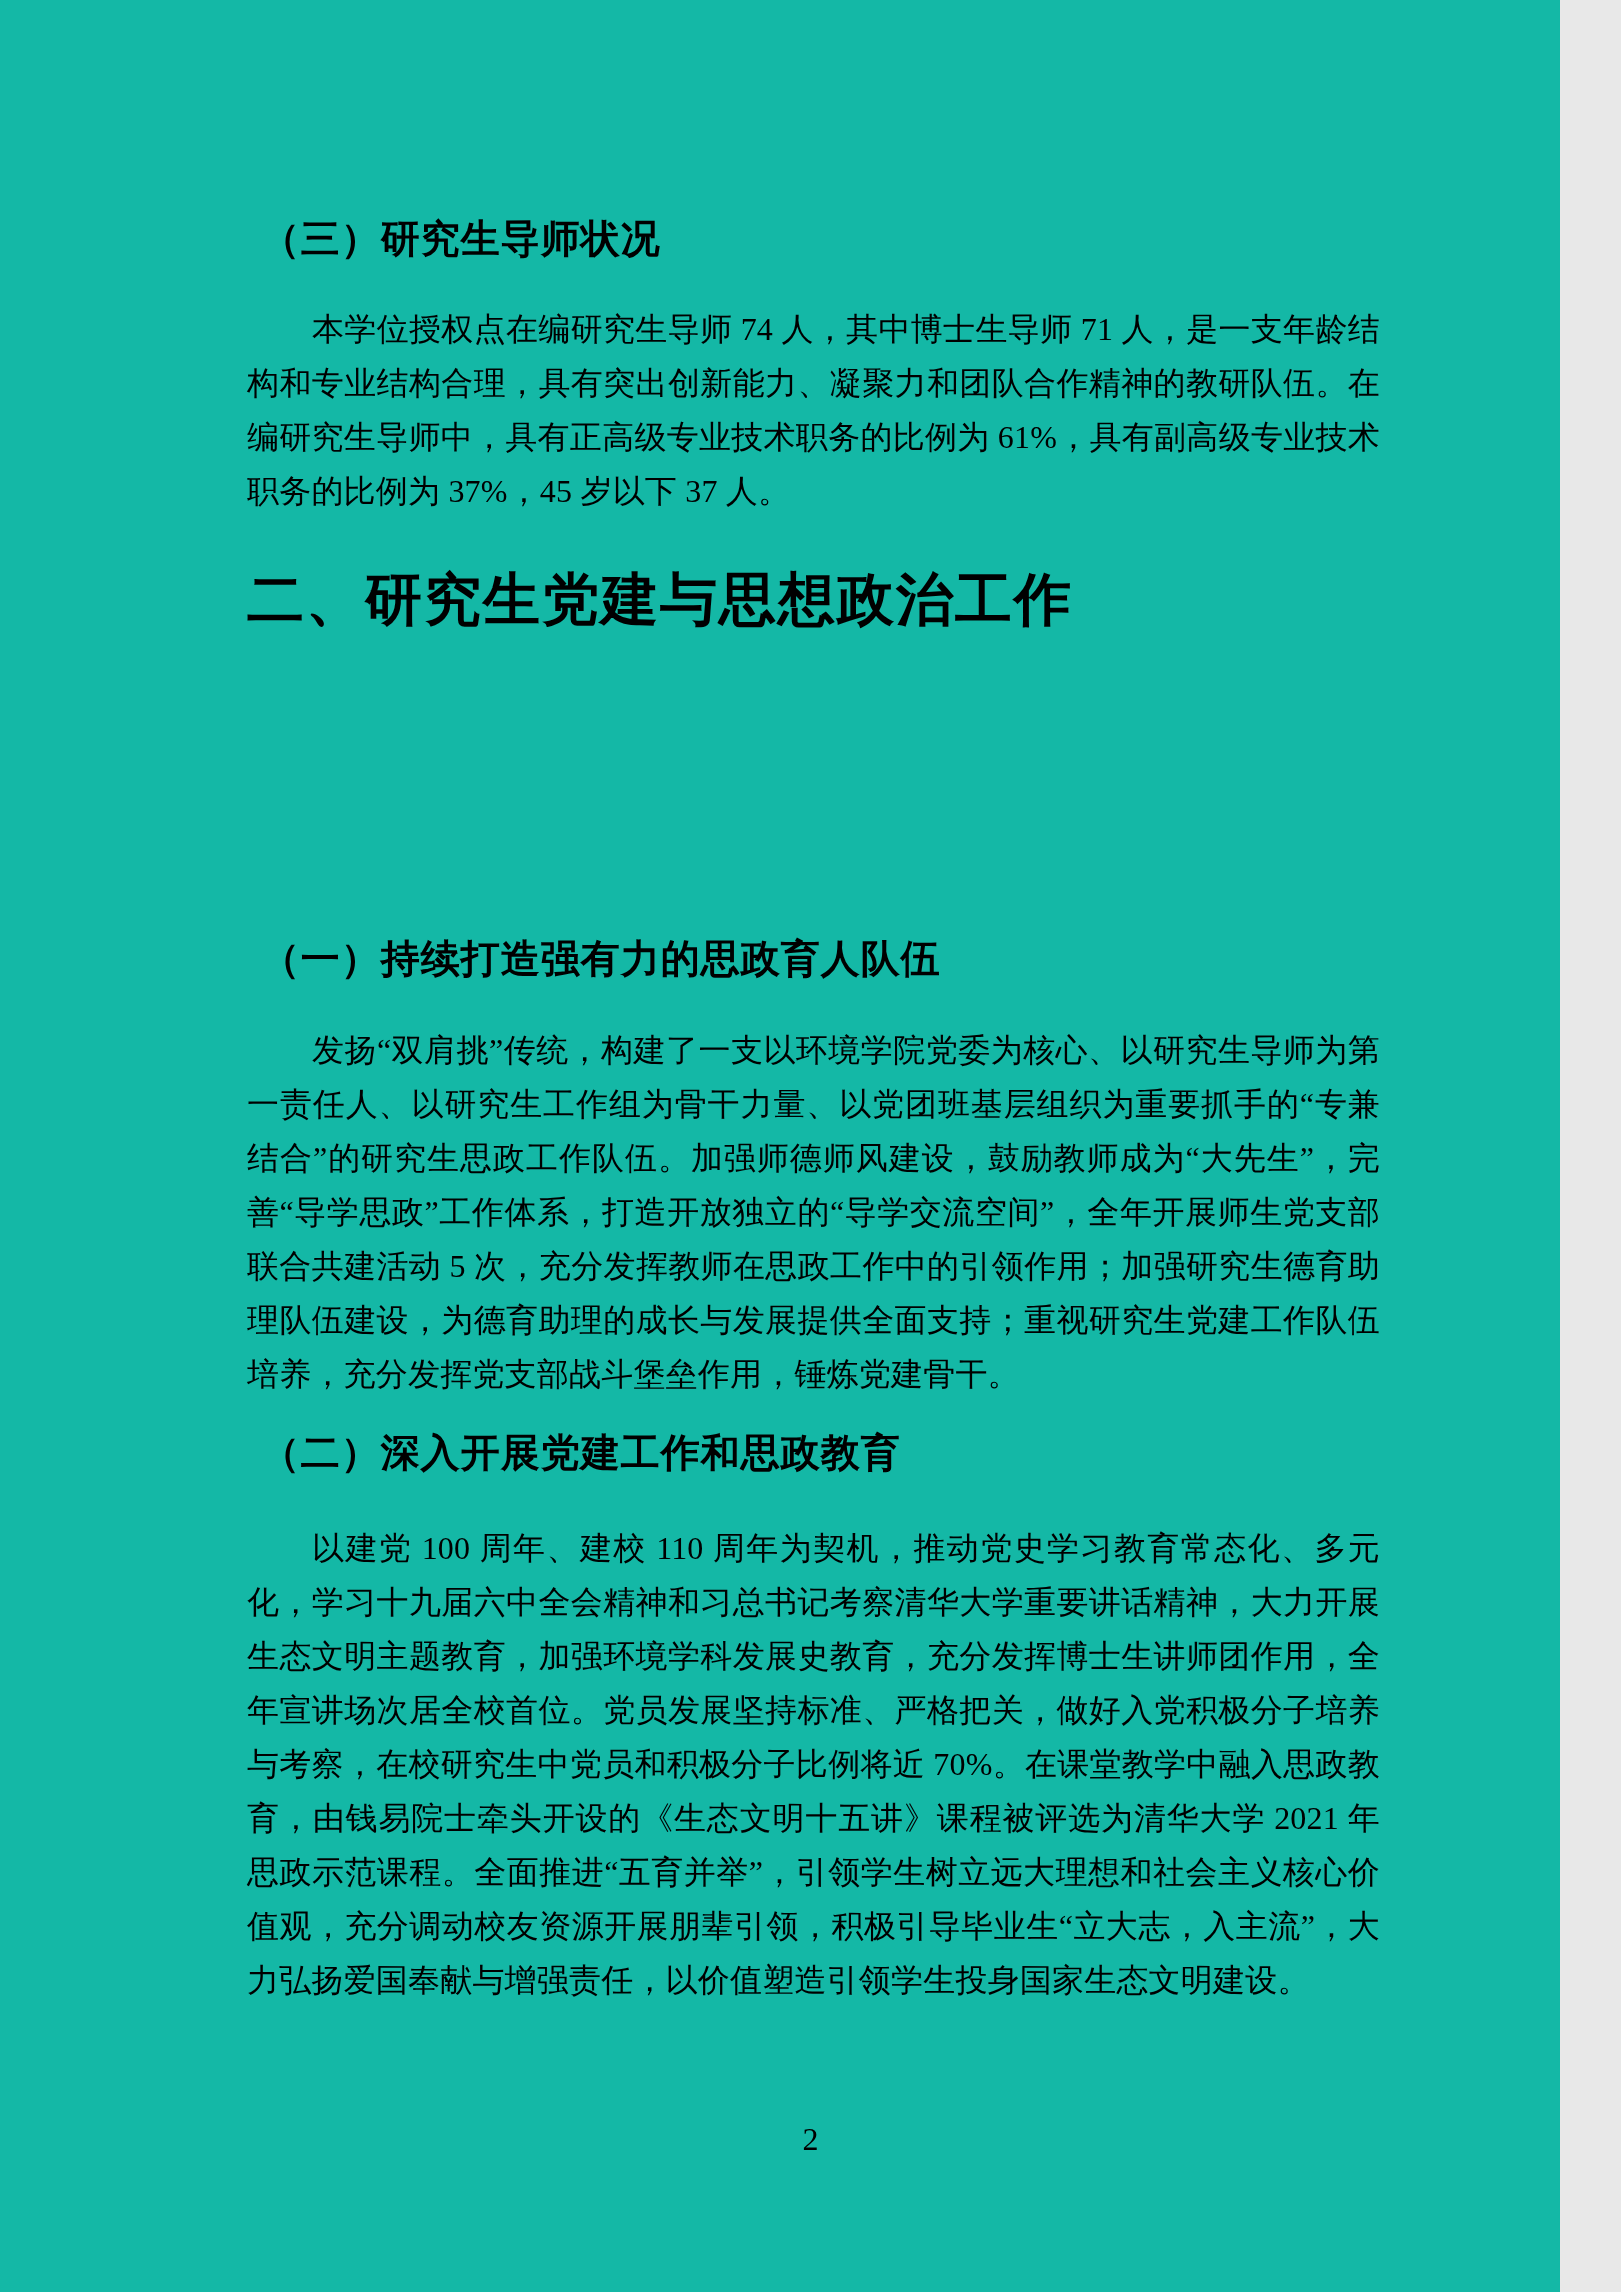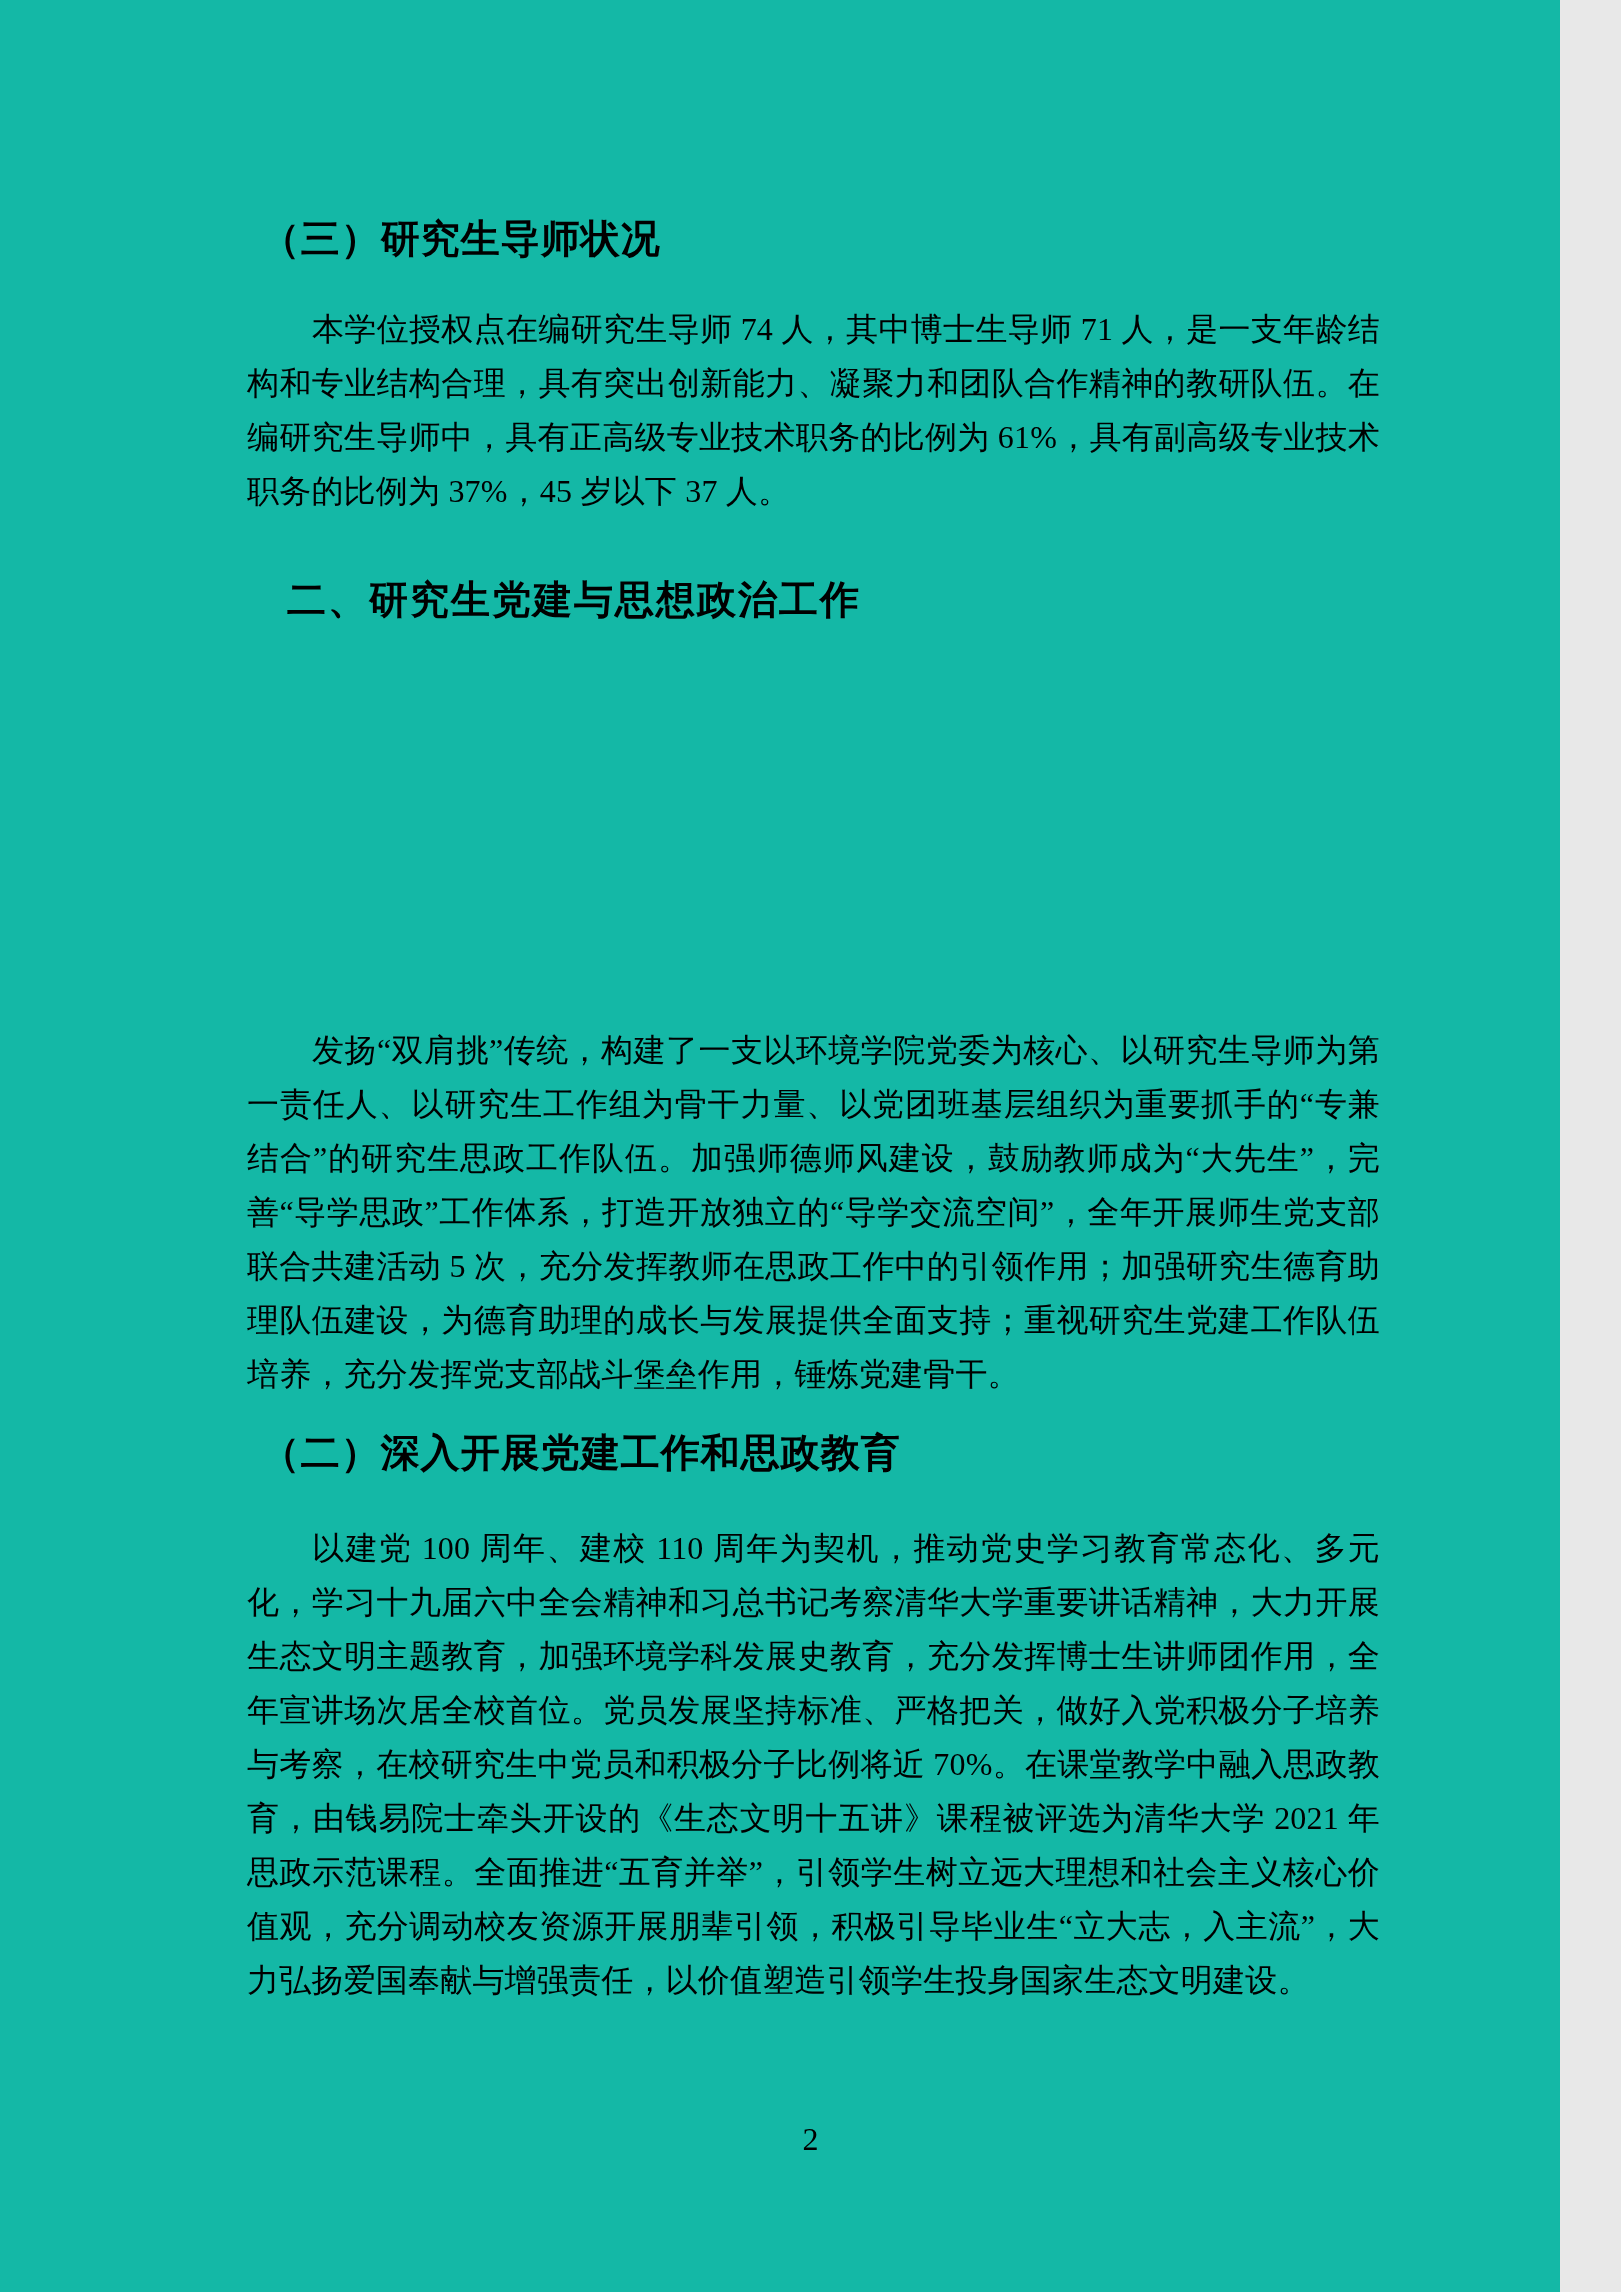--- a/index.html
+++ b/index.html
@@ -35,26 +35,25 @@
     font-family: "Liberation Sans", "DejaVu Sans", sans-serif;
     font-size: 39px;
     line-height: 55px;
     font-weight: 600;
     padding-left: 13.7px;
     letter-spacing: 1px;
     color: #000000;
   }
   .main-heading {
     font-family: "Liberation Sans", "DejaVu Sans", sans-serif;
-    font-size: 39px;
+    font-size: 57px;
     line-height: 63px;
     font-weight: 800;
     letter-spacing: 2px;
     color: #000000;
-    margin-left: 40px;
   }
   .page-number {
     position: absolute;
     left: 0;
     width: 1621px;
     text-align: center;
     font-size: 32px;
     line-height: 45px;
     color: #000000;
   }
@@ -64,20 +63,21 @@
 
 <div class="page">
 
   <div class="block sub-heading" style="top: 211px;">（三）研究生导师状况</div>
 
   <div class="block body-para" style="top: 302px;">本学位授权点在编研究生导师 74 人，其中博士生导师 71 人，是一支年龄结构和专业结构合理，具有突出创新能力、凝聚力和团队合作精神的教研队伍。在编研究生导师中，具有正高级专业技术职务的比例为 61%，具有副高级专业技术职务的比例为 37%，45 岁以下 37 人。</div>
 
   <div class="block main-heading" style="top: 568px;">二、研究生党建与思想政治工作</div>
 
 
+  <div class="block sub-heading" style="top: 931px;">（一）持续打造强有力的思政育人队伍</div>
 
   <div class="block body-para" style="top: 1023px;">发扬“双肩挑”传统，构建了一支以环境学院党委为核心、以研究生导师为第一责任人、以研究生工作组为骨干力量、以党团班基层组织为重要抓手的“专兼结合”的研究生思政工作队伍。加强师德师风建设，鼓励教师成为“大先生”，完善“导学思政”工作体系，打造开放独立的“导学交流空间”，全年开展师生党支部联合共建活动 5 次，充分发挥教师在思政工作中的引领作用；加强研究生德育助理队伍建设，为德育助理的成长与发展提供全面支持；重视研究生党建工作队伍培养，充分发挥党支部战斗堡垒作用，锤炼党建骨干。</div>
 
   <div class="block sub-heading" style="top: 1425px;">（二）深入开展党建工作和思政教育</div>
 
   <div class="block body-para" style="top: 1521px;">以建党 100 周年、建校 110 周年为契机，推动党史学习教育常态化、多元化，学习十九届六中全会精神和习总书记考察清华大学重要讲话精神，大力开展生态文明主题教育，加强环境学科发展史教育，充分发挥博士生讲师团作用，全年宣讲场次居全校首位。党员发展坚持标准、严格把关，做好入党积极分子培养与考察，在校研究生中党员和积极分子比例将近 70%。在课堂教学中融入思政教育，由钱易院士牵头开设的《生态文明十五讲》课程被评选为清华大学 2021 年思政示范课程。全面推进“五育并举”，引领学生树立远大理想和社会主义核心价值观，充分调动校友资源开展朋辈引领，积极引导毕业生“立大志，入主流”，大力弘扬爱国奉献与增强责任，以价值塑造引领学生投身国家生态文明建设。</div>
 
 
   <div class="page-number" style="top: 2117px;">2</div>
 

